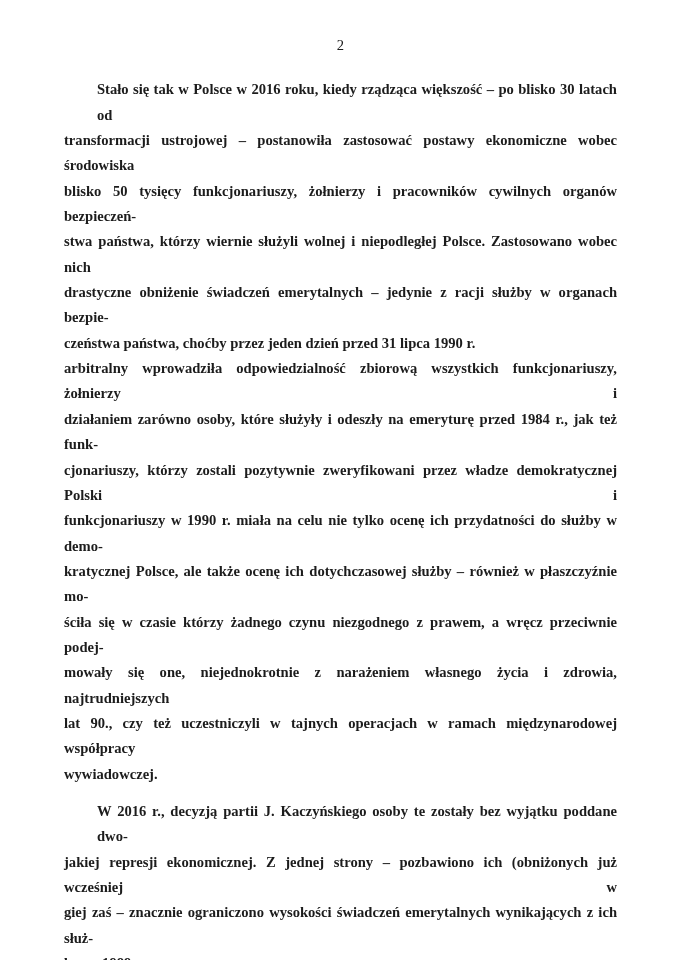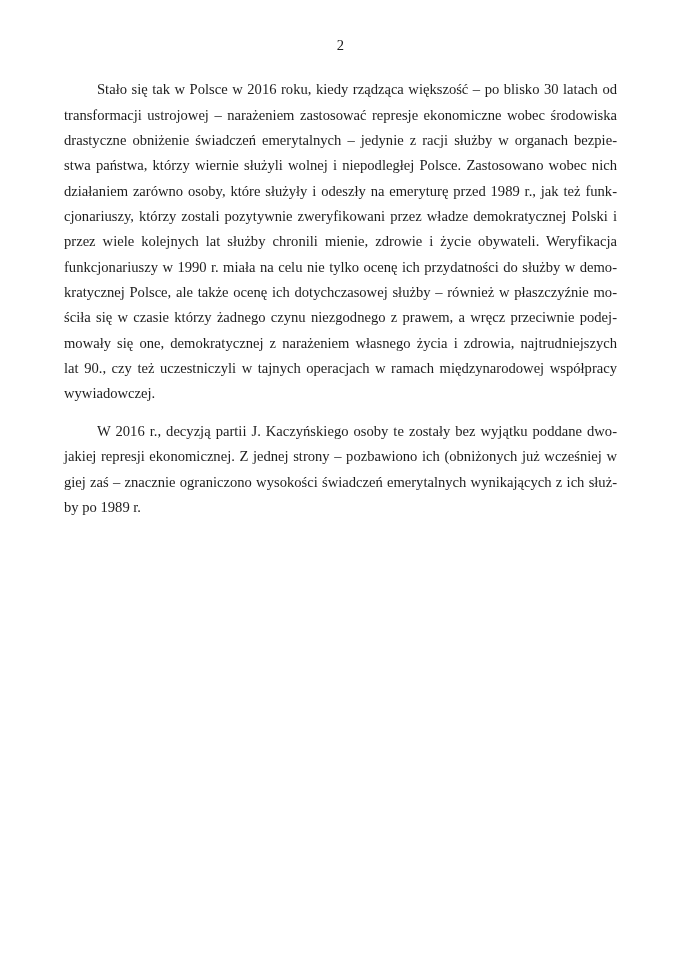--- a/index.html
+++ b/index.html
@@ -26,48 +26,51 @@
   .doc-body {
     margin: 19px 61px 0 64px;
   }
   .paragraph {
     margin: 0;
   }
   .line {
     text-align: justify;
     text-align-last: justify;
     min-height: 25.35px;
+    font-weight: bold;
   }
   .line.first {
     padding-left: 33px;
   }
   .line.last {
     text-align-last: left;
   }
 </style>
 </head>
 <body>
 
 <div class="page">
   <div class="page-number">2</div>
   <div class="doc-body">
       <div class="paragraph">
         <div class="line first">Stało się tak w Polsce w 2016 roku, kiedy rządząca większość – po blisko 30 latach od</div>
-        <div class="line">transformacji ustrojowej – narażeniem zastosować represje ekonomiczne wobec środowiska</div>
+        <div class="line">transformacji ustrojowej – postanowiła zastosować postawy ekonomiczne wobec środowiska</div>
+        <div class="line">blisko 50 tysięcy funkcjonariuszy, żołnierzy i pracowników cywilnych organów bezpieczeń-</div>
+        <div class="line">stwa państwa, którzy wiernie służyli wolnej i niepodległej Polsce. Zastosowano wobec nich</div>
         <div class="line">drastyczne obniżenie świadczeń emerytalnych – jedynie z racji służby w organach bezpie-</div>
-        <div class="line">stwa państwa, którzy wiernie służyli wolnej i niepodległej Polsce. Zastosowano wobec nich</div>
+        <div class="line last">czeństwa państwa, choćby przez jeden dzień przed 31 lipca 1990 r.</div>
       </div>
       <div class="paragraph">
-        <div class="line">działaniem zarówno osoby, które służyły i odeszły na emeryturę przed 1989 r., jak też funk-</div>
+        <div class="line">arbitralny wprowadziła odpowiedzialność zbiorową wszystkich funkcjonariuszy, żołnierzy i</div>
+        <div class="line">działaniem zarówno osoby, które służyły i odeszły na emeryturę przed 1984 r., jak też funk-</div>
         <div class="line">cjonariuszy, którzy zostali pozytywnie zweryfikowani przez władze demokratycznej Polski i</div>
-        <div class="line">przez wiele kolejnych lat służby chronili mienie, zdrowie i życie obywateli. Weryfikacja</div>
         <div class="line">funkcjonariuszy w 1990 r. miała na celu nie tylko ocenę ich przydatności do służby w demo-</div>
         <div class="line">kratycznej Polsce, ale także ocenę ich dotychczasowej służby – również w płaszczyźnie mo-</div>
         <div class="line">ściła się w czasie którzy żadnego czynu niezgodnego z prawem, a wręcz przeciwnie podej-</div>
-        <div class="line">mowały się one, demokratycznej z narażeniem własnego życia i zdrowia, najtrudniejszych</div>
+        <div class="line">mowały się one, niejednokrotnie z narażeniem własnego życia i zdrowia, najtrudniejszych</div>
         <div class="line">lat 90., czy też uczestniczyli w tajnych operacjach w ramach międzynarodowej współpracy</div>
         <div class="line last">wywiadowczej.</div>
       </div>
       <div class="paragraph" style="margin-top: 12px;">
         <div class="line first">W 2016 r., decyzją partii J. Kaczyńskiego osoby te zostały bez wyjątku poddane dwo-</div>
         <div class="line">jakiej represji ekonomicznej. Z jednej strony – pozbawiono ich (obniżonych już wcześniej w</div>
         <div class="line">giej zaś – znacznie ograniczono wysokości świadczeń emerytalnych wynikających z ich służ-</div>
         <div class="line last">by po 1989 r.</div>
       </div>
     </div>

